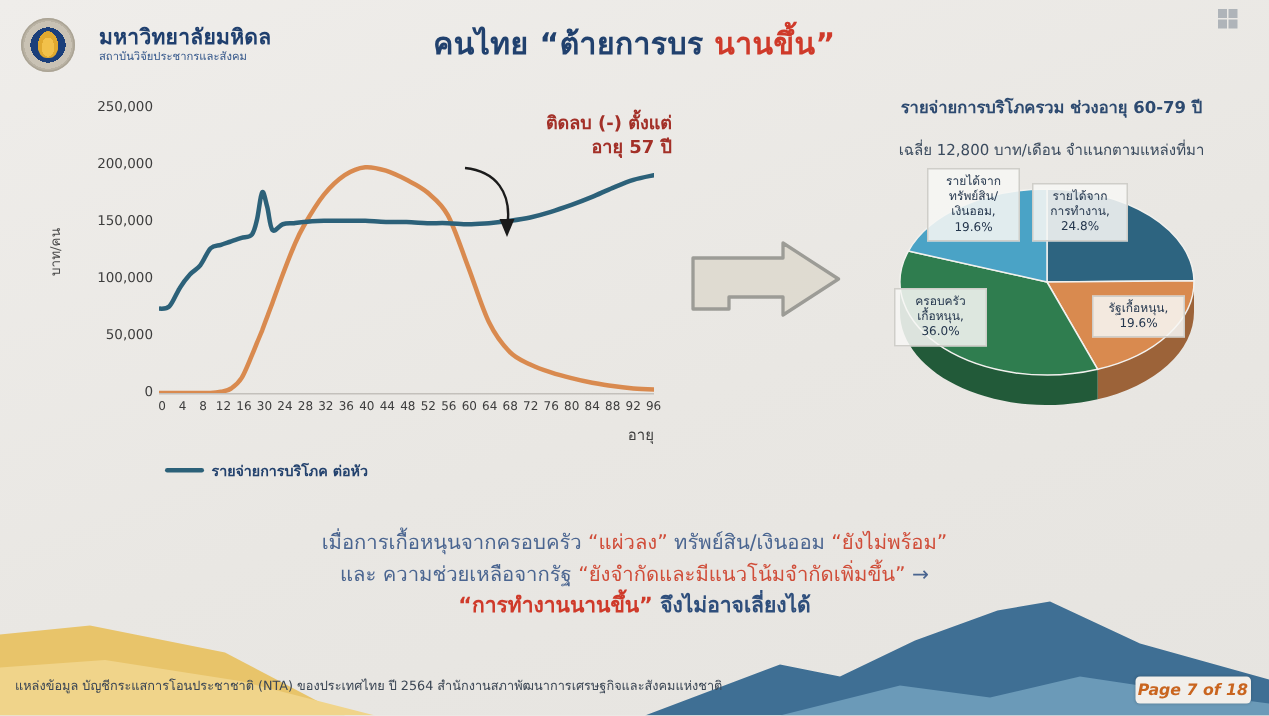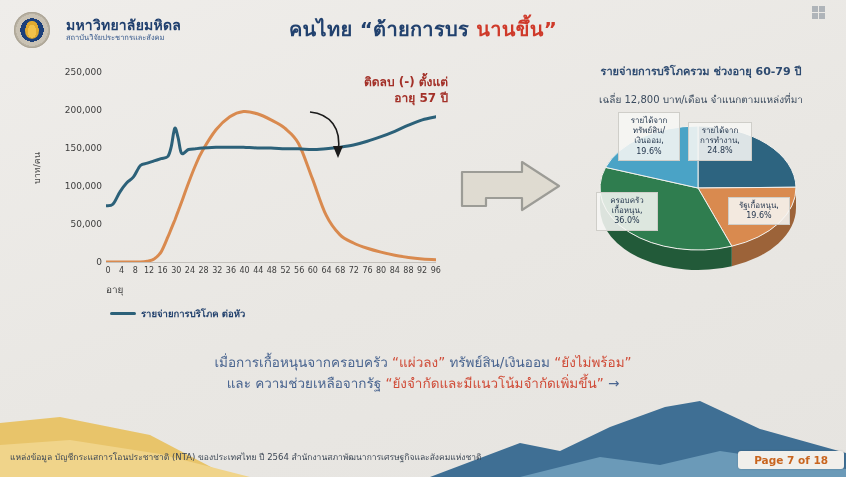--- a/index.html
+++ b/index.html
@@ -34,21 +34,21 @@
   
   .linechart{position:absolute;left:28px;top:72px;width:420px;height:260px;}
   .y-label{position:absolute;left:2px;top:112px;transform:rotate(-90deg);transform-origin:left top;
      font-size:9px;color:#4a4a4a;white-space:nowrap;}
   .ytick{position:absolute;right:0;font-size:9px;color:#3d3d3d;text-align:right;width:52px;transform:translateY(-50%);}
   .ytickwrap{position:absolute;left:12px;top:0;width:62px;height:190px;}
   .plot{position:absolute;left:78px;top:0;width:330px;height:190px;}
   .xaxis{position:absolute;left:78px;top:190px;width:330px;height:1px;background:#c3c0bb;}
   .xticks{position:absolute;left:74px;top:194px;width:340px;display:flex;justify-content:space-between;}
   .xticks span{font-size:8px;color:#3d3d3d;width:12px;text-align:center;}
-  .x-label{position:absolute;left:78px;top:210px;width:330px;text-align:left;font-size:10px;color:#3d3d3d;}
+  .x-label{position:absolute;left:78px;top:210px;width:330px;text-align:right;font-size:10px;color:#3d3d3d;}
 
   .annot{position:absolute;left:278px;top:74px;width:170px;text-align:right;
      font-size:12px;color:#a33028;line-height:1.35;font-weight:600;}
 
   .legend{position:absolute;left:110px;top:306px;display:flex;gap:26px;align-items:center;font-size:9.5px;color:#22416d;font-weight:bold;}
   .legend .item{display:flex;align-items:center;gap:5px;}
   .swatch{width:26px;height:3px;border-radius:2px;display:inline-block;}
 
   
   .bigarrow{position:absolute;left:458px;top:158px;width:105px;height:56px;opacity:.62;}
@@ -63,22 +63,22 @@
 
   
   .bottomtext{position:absolute;left:0;right:0;top:352px;text-align:center;line-height:1.55;}
   .bt-line{font-size:13.5px;color:#4a6590;}
   .bt-line.l3{font-size:14px;font-weight:bold;color:#2f4f7c;}
   .bt-red{color:#d04d39;}
   .bt-red-b{color:#cf3a2a;font-weight:bold;}
 
   
   .footer-src{position:absolute;left:10px;bottom:13px;font-size:8.5px;color:#3b4654;z-index:6;}
-  .pagebadge{position:absolute;right:2px;bottom:8px;background:#f1efeb;border-radius:3px;
-     padding:3px 16px;font-size:10.5px;font-weight:bold;color:#c9651f;box-shadow:0 0 2px rgba(0,0,0,.18);z-index:6;}
+  .pagebadge{position:absolute;right:12px;bottom:8px;background:#f1efeb;border-radius:3px;
+     padding:3px 2px;font-size:10.5px;font-weight:bold;color:#c9651f;box-shadow:0 0 2px rgba(0,0,0,.18);z-index:6;font-style:italic;}
   .deco{position:absolute;left:0;right:0;bottom:0;height:120px;z-index:1;pointer-events:none;}
 </style>
 </head>
 <body>
 
 <div id="slide">
 
   <svg class="deco" viewBox="0 0 846 120" preserveAspectRatio="none">
     <path d="M0,66 L60,60 L150,78 L230,120 L0,120 Z" fill="#e8c46a"></path>
     <path d="M0,88 L70,83 L160,97 L250,120 L0,120 Z" fill="#f0d48a"></path>
@@ -206,17 +206,20 @@
     </div>
   </div>
 
   <div class="bottomtext">
     <div class="bt-line">
       <span>เมื่อการเกื้อหนุนจากครอบครัว </span><span class="bt-red">“แผ่วลง”</span><span> ทรัพย์สิน/เงินออม </span><span class="bt-red">“ยังไม่พร้อม”</span>
     </div>
     <div class="bt-line">
       <span>และ ความช่วยเหลือจากรัฐ </span><span class="bt-red">“ยังจำกัดและมีแนวโน้มจำกัดเพิ่มขึ้น”</span><span> →</span>
     </div>
+    <div class="bt-line l3">
+      <span class="bt-red-b">“การทำงานนานขึ้น”</span><span> จึงไม่อาจเลี่ยงได้</span>
+    </div>
   </div>
 
   <div class="footer-src">แหล่งข้อมูล บัญชีกระแสการโอนประชาชาติ (NTA) ของประเทศไทย ปี 2564 สำนักงานสภาพัฒนาการเศรษฐกิจและสังคมแห่งชาติ</div>
   <div class="pagebadge">Page 7 of 18</div>
 </div>
 
 </body></html>

